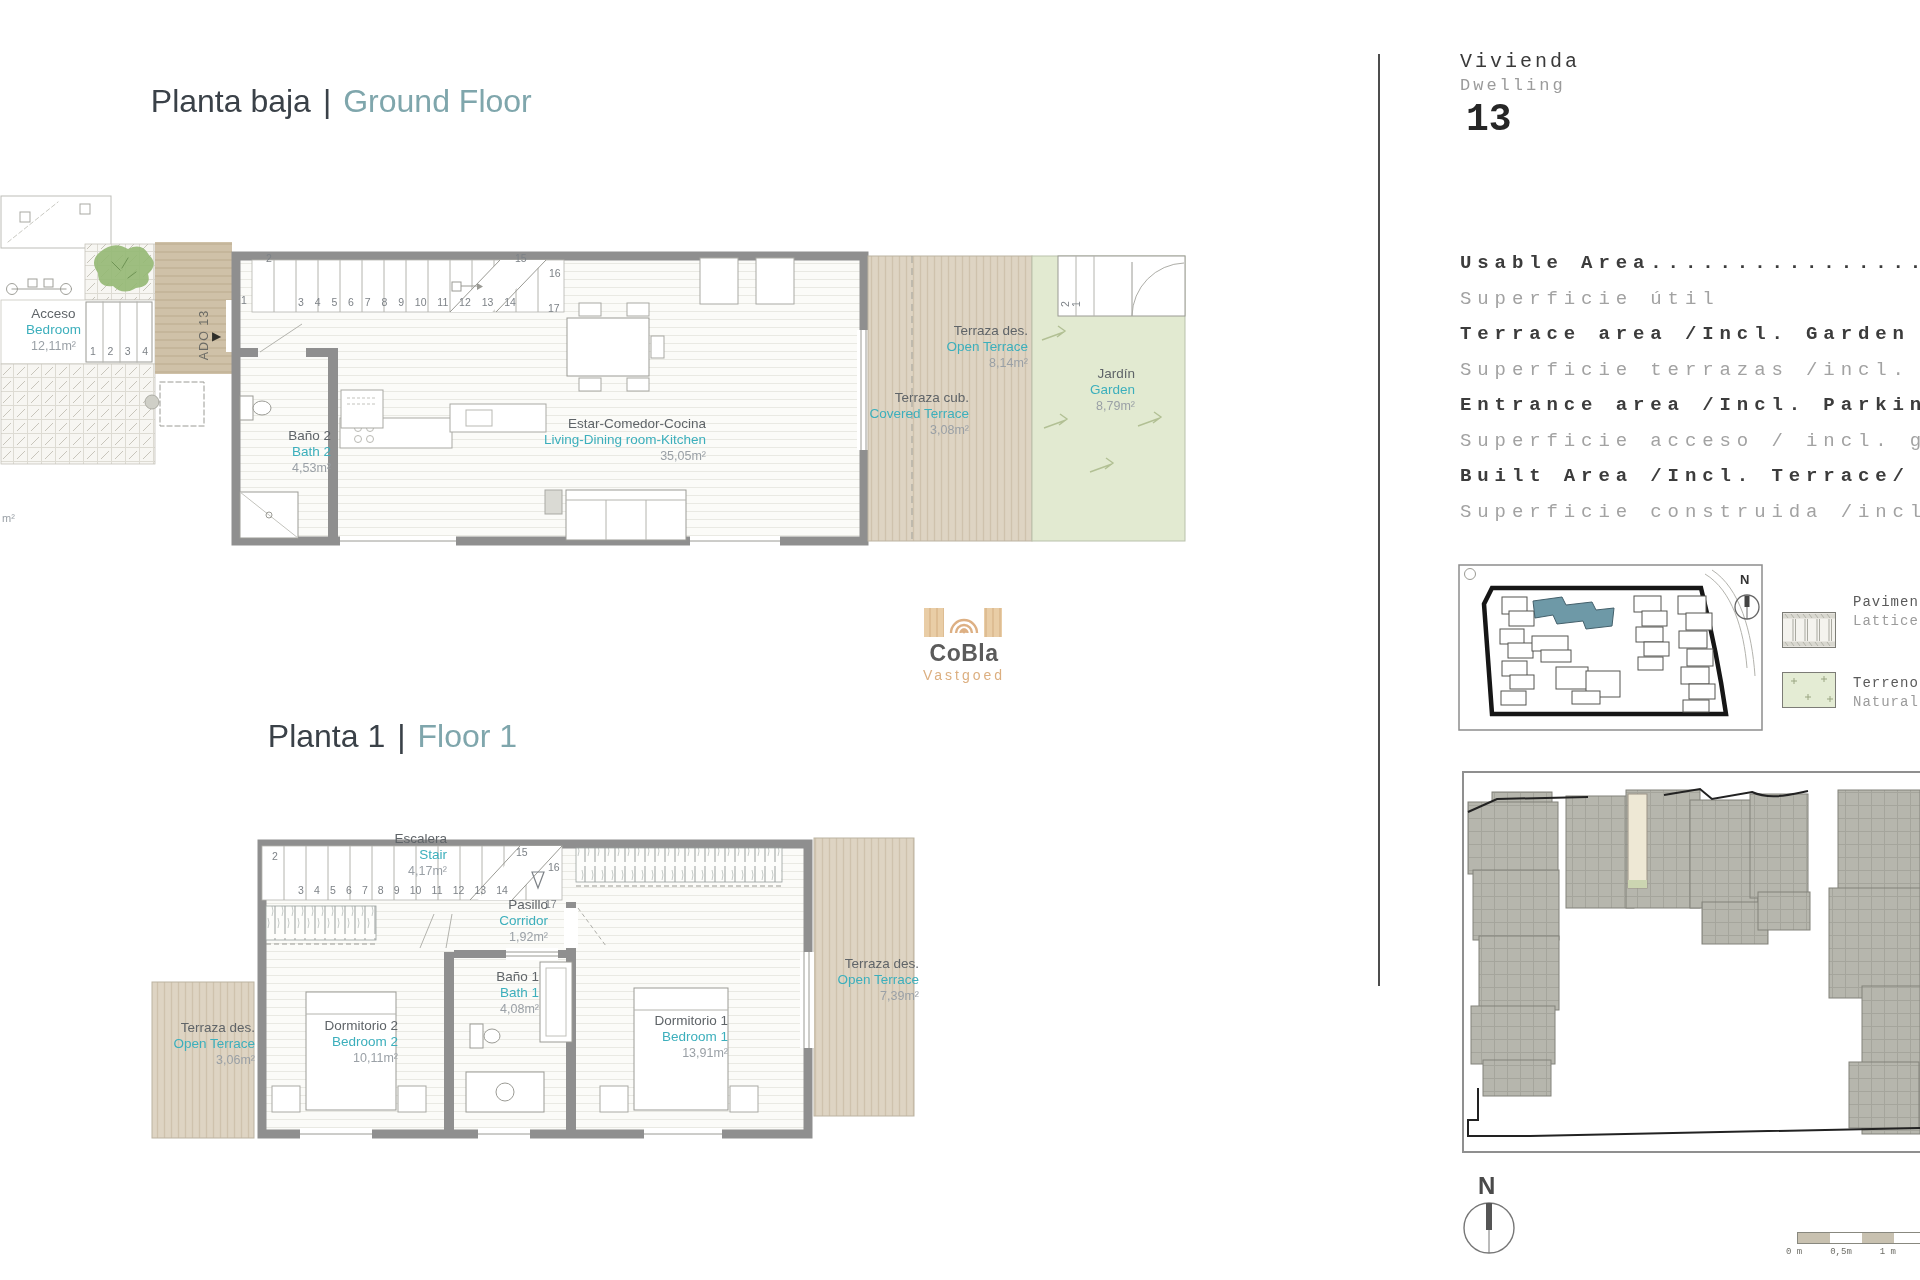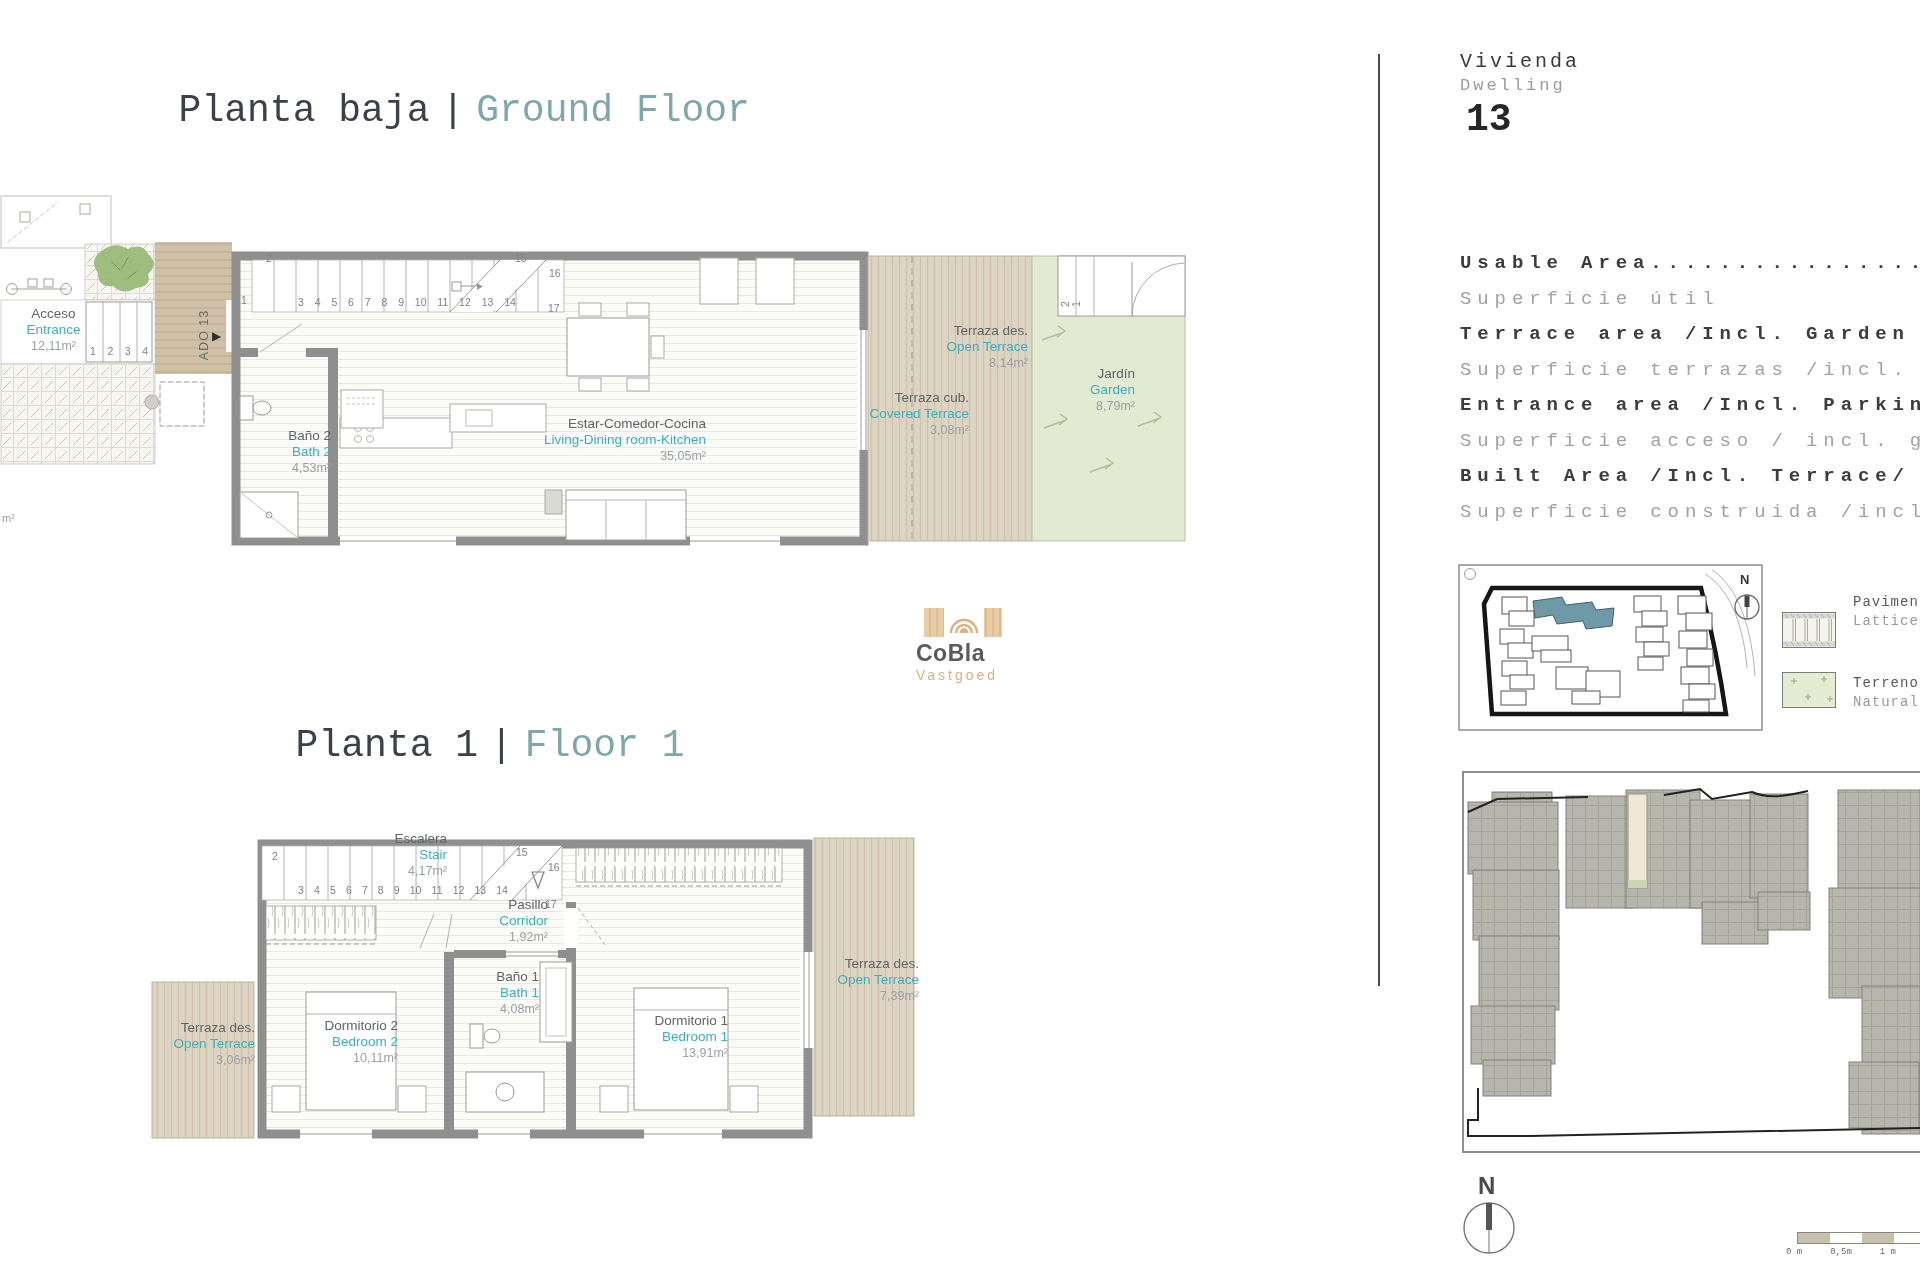--- a/index.html
+++ b/index.html
@@ -1,20 +1,20 @@
 <!DOCTYPE html>
 <html><head>
 <meta charset="utf-8">
 <style>
   html,body{margin:0;padding:0}
   body{position:relative;width:1920px;height:1280px;overflow:hidden;background:#ffffff;
        font-family:"Liberation Sans",sans-serif}
   svg.plan{position:absolute}
   
-  .title{position:absolute;font-family:Liberation Mono, monospace;font-size:38px;
+  .title{position:absolute;font-family:Liberation Sans, sans-serif;font-size:32px;
          color:#3a4148;white-space:pre}
   .title .sep{margin:0 12px;color:#3a4148}
   .title .en{color:#7fa6ac}
   
   .rlabel{position:absolute;text-align:right;font-size:13.5px;line-height:16px;white-space:nowrap}
   .rlabel.leftal{text-align:center}
   .rlabel .es{color:#5f6468}
   .rlabel .en{color:#3cafbc}
   .rlabel .ar{color:#9aa0a6;font-size:12.5px}
   
@@ -35,21 +35,21 @@
   .area-list{position:absolute;left:1460px;top:246px;width:700px;font-size:19px;line-height:35.5px;
              letter-spacing:5.9px;white-space:nowrap}
   .area-en{font-weight:bold;color:#3c3c3c}
   .area-es{color:#a2a2a2}
   
   .leg{position:absolute;left:1853px;font-size:14px;line-height:19px;letter-spacing:1px;white-space:nowrap}
   .leg .l1{color:#5a5a5a}
   .leg .l2{color:#9b9b9b}
   .sw{position:absolute;left:1782px;width:54px;height:36px;box-sizing:border-box;border:1px solid #7c7c76}
   
-  .logo{position:absolute;left:916px;top:598px;width:96px;}
+  .logo{position:absolute;left:916px;top:598px;width:96px;text-align:center}
   .logo .band{position:absolute;left:8px;top:10px;width:78px;height:29px;
        background:repeating-linear-gradient(90deg,#e9cda6 0 5px,#debd93 5px 7px)}
   .logo .box{position:absolute;left:28px;top:3px;width:40px;height:37px;background:#fff}
   .logo .nm{position:relative;margin-top:42px;font-weight:bold;font-size:23px;color:#5b5b5b;letter-spacing:0.5px}
   .logo .sub{position:relative;font-size:14px;color:#dcaf80;letter-spacing:3px}
   
   .kp-n{position:absolute;left:1740px;top:572px;font-weight:bold;font-size:13px;color:#333}
   .cp-n{position:absolute;left:1478px;top:1172px;font-weight:bold;font-size:24px;color:#4a4a4a}
   
   .scalebar{position:absolute;left:1797px;top:1232px;width:130px;height:12px;box-sizing:border-box;
@@ -179,21 +179,21 @@
       <path d="M1042 340 L1064 332 M1058 326 L1065 331 L1057 337"></path>
       <path d="M1044 428 L1066 420 M1060 414 L1067 419 L1059 425"></path>
       <path d="M1138 426 L1160 418 M1154 412 L1161 417 L1153 423"></path>
       <path d="M1090 472 L1112 464 M1106 458 L1113 463 L1105 469"></path>
     </g>
   </g>
 </svg>
 
 <div class="rlabel leftal" style="left:16px;top:306px;width:75px">
   <div class="es">Acceso</div>
-  <div class="en">Entrance</div>
+  <div class="en">Bedroom</div>
   <div class="ar">12,11m²</div>
 </div>
 <div class="strow" style="left:90px;top:345px;width:58px">
     <span>1</span>
     <span>2</span>
     <span>3</span>
     <span>4</span>
   </div>
 <div class="ado">ADO 13</div>
 <div class="ado-tri">▶</div>

